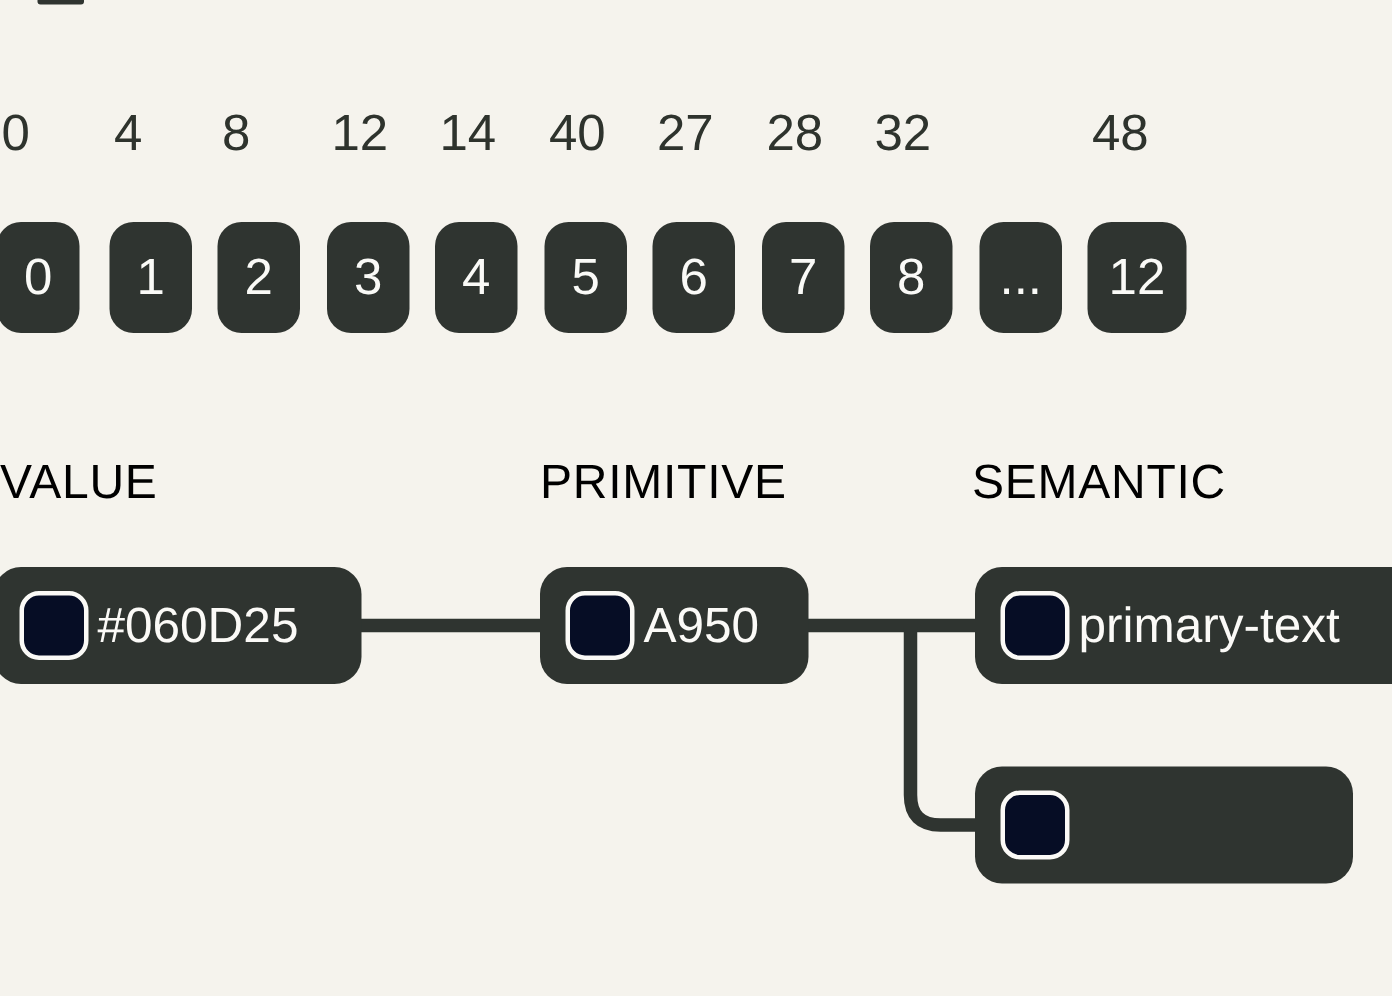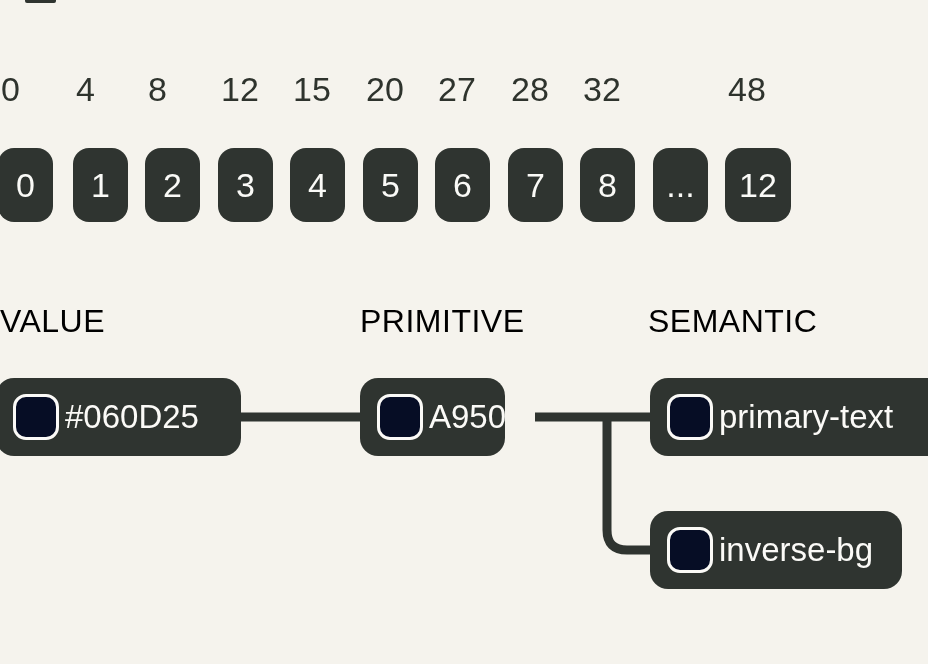--- a/index.html
+++ b/index.html
@@ -75,25 +75,25 @@
     </div>
     <div class="scale-col" style="left:145px">
       <span class="scale-px">8</span>
       <div class="scale-box">2</div>
     </div>
     <div class="scale-col" style="left:218px">
       <span class="scale-px">12</span>
       <div class="scale-box">3</div>
     </div>
     <div class="scale-col" style="left:290px">
-      <span class="scale-px">15</span>
+      <span class="scale-px">14</span>
       <div class="scale-box">4</div>
     </div>
     <div class="scale-col" style="left:363px">
-      <span class="scale-px">20</span>
+      <span class="scale-px">40</span>
       <div class="scale-box">5</div>
     </div>
     <div class="scale-col" style="left:435px">
       <span class="scale-px">27</span>
       <div class="scale-box">6</div>
     </div>
     <div class="scale-col" style="left:508px">
       <span class="scale-px">28</span>
       <div class="scale-box">7</div>
     </div>
@@ -120,29 +120,28 @@
       <path d="M239 417 H362"></path>
       <path d="M535 417 H652"></path>
       <path d="M607 418 V530 Q607 550 627 550 H652"></path>
     </svg>
 
     <div class="pill" style="left:-4px;top:378px;width:245px">
       <span class="swatch" style="background: rgb(6, 13, 37);"></span>
       <span class="pill-label">#060D25</span>
     </div>
 
-    <div class="pill" style="left:360px;top:378px;width:145px">
+    <div class="pill" style="left:360px;top:378px;width:179px">
       <span class="swatch" style="background: rgb(6, 13, 37);"></span>
       <span class="pill-label">A950</span>
     </div>
 
     <div class="pill" style="left:650px;top:378px;width:320px">
       <span class="swatch" style="background: rgb(6, 13, 37);"></span>
       <span class="pill-label">primary-text</span>
     </div>
 
     <div class="pill" style="left:650px;top:511px;width:252px">
       <span class="swatch" style="background: rgb(6, 13, 37);"></span>
-      <span class="pill-label">inverse-bg</span>
     </div>
   </div>
 
 </div>
 
 </body></html>

